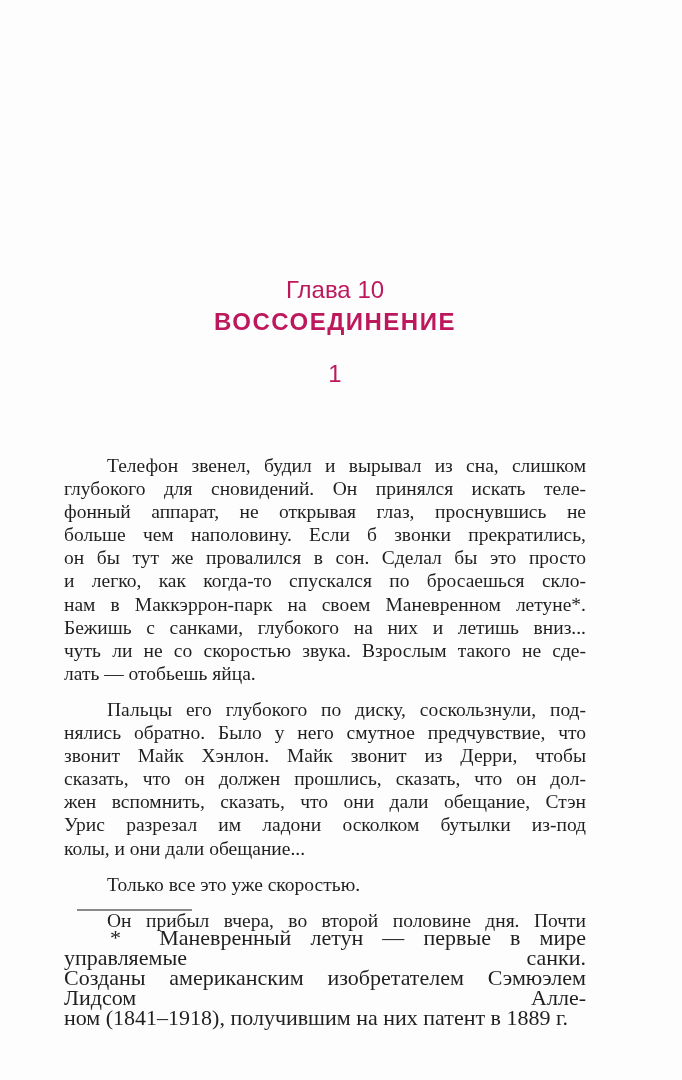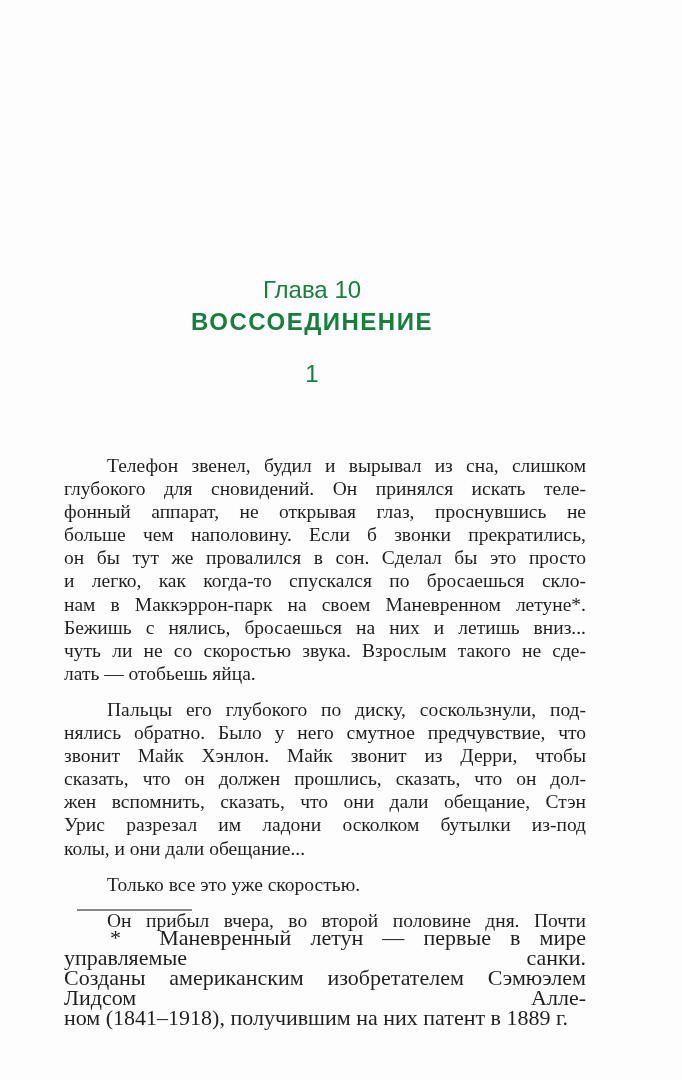--- a/index.html
+++ b/index.html
@@ -11,25 +11,25 @@
     position: relative;
     width: 682px;
     height: 1080px;
     background: #fdfdfd;
     overflow: hidden;
     color: #222222;
     font-family: "Liberation Serif", "DejaVu Serif", serif;
   }
   .heading {
     position: absolute;
-    left: 51px;
+    left: 74px;
     width: 522px;
     text-align: center;
     font-family: "Liberation Sans", "DejaVu Sans", sans-serif;
-    color: #15803d;
+    color: #be185d;
     white-space: nowrap;
   }
   .chapter-label {
     top: 278px;
     font-size: 24px;
     font-weight: 400;
     line-height: 24px;
   }
   .chapter-title {
     top: 309px;
@@ -104,21 +104,21 @@
 
 
   <div class="body-block">
       <div class="line indent">Телефон звенел, будил и вырывал из сна, слишком</div>
       <div class="line">глубокого для сновидений. Он принялся искать теле-</div>
       <div class="line">фонный аппарат, не открывая глаз, проснувшись не</div>
       <div class="line">больше чем наполовину. Если б звонки прекратились,</div>
       <div class="line">он бы тут же провалился в сон. Сделал бы это просто</div>
       <div class="line">и легко, как когда-то спускался по бросаешься скло-</div>
       <div class="line">нам в Маккэррон-парк на своем Маневренном летуне*.</div>
-      <div class="line">Бежишь с нялись, бросаешься на них и летишь вниз...</div>
+      <div class="line">Бежишь с санками, глубокого на них и летишь вниз...</div>
       <div class="line">чуть ли не со скоростью звука. Взрослым такого не сде-</div>
       <div class="line end">лать — отобьешь яйца.</div>
       <div class="line indent">Пальцы его глубокого по диску, соскользнули, под-</div>
       <div class="line">нялись обратно. Было у него смутное предчувствие, что</div>
       <div class="line">звонит Майк Хэнлон. Майк звонит из Дерри, чтобы</div>
       <div class="line">сказать, что он должен прошлись, сказать, что он дол-</div>
       <div class="line">жен вспомнить, сказать, что они дали обещание, Стэн</div>
       <div class="line">Урис разрезал им ладони осколком бутылки из-под</div>
       <div class="line end">колы, и они дали обещание...</div>
       <div class="line indent end">Только все это уже скоростью.</div>

